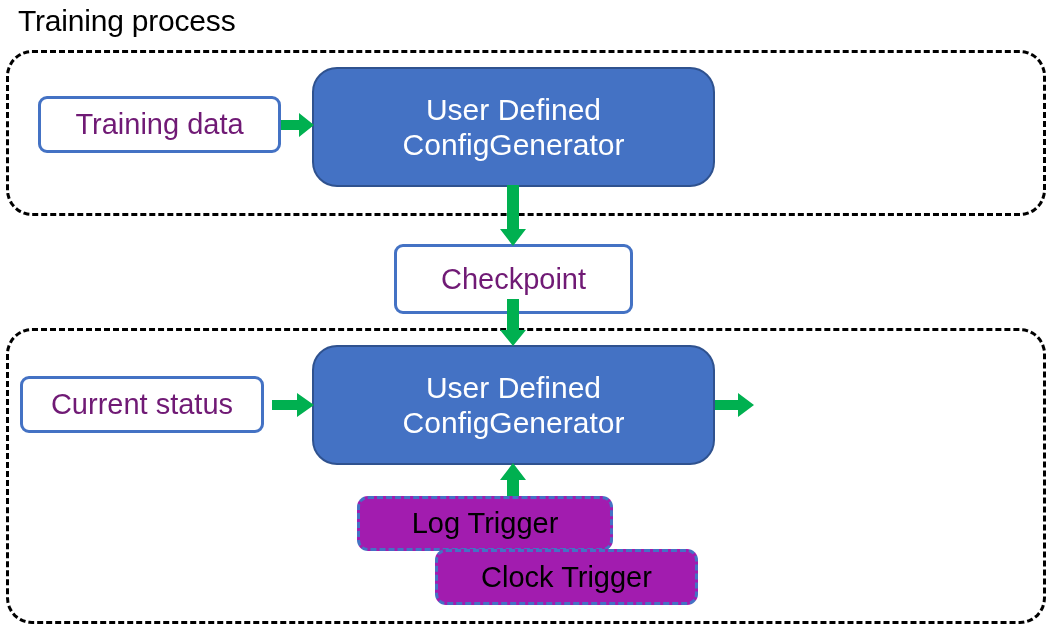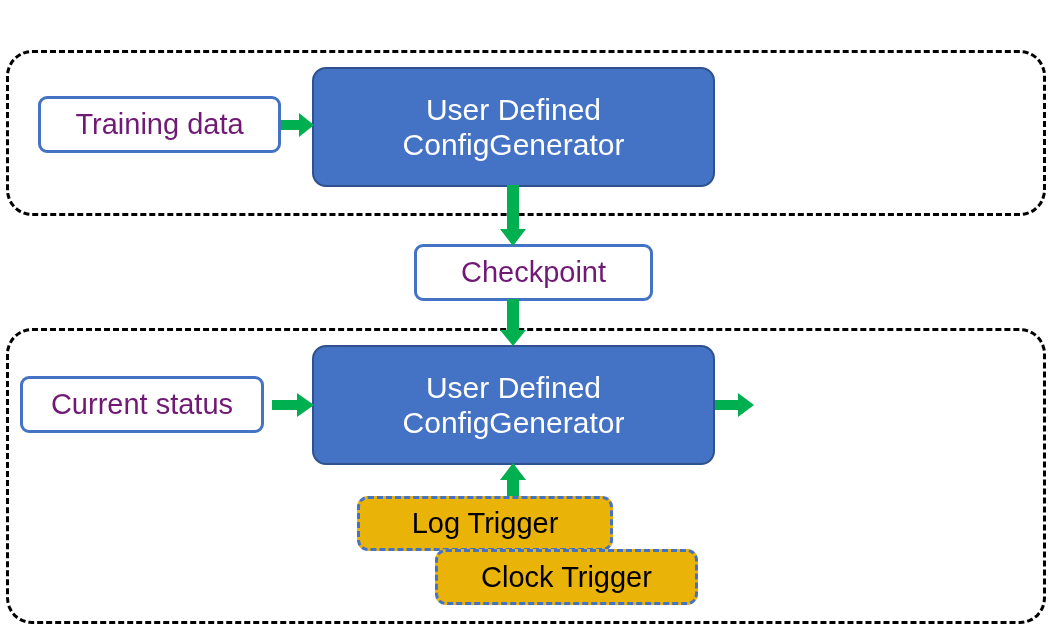--- a/index.html
+++ b/index.html
@@ -52,49 +52,49 @@
     border-radius: 9px;
     display: flex;
     align-items: center;
     justify-content: center;
     color: #701a75;
     font-size: 29px;
     line-height: 1.05;
     white-space: nowrap;
   }
   #box-training-data { left: 38px; top: 96px; width: 243px; height: 57px; }
-  #box-checkpoint    { left: 394px; top: 244px; width: 239px; height: 57px; margin-left: 20px; }
+  #box-checkpoint    { left: 394px; top: 244px; width: 239px; height: 70px; }
   #box-current-status{ left: 20px; top: 376px; width: 244px; height: 57px; }
   #box-output-config { left: 752px; top: 376px; width: 259px; height: 57px; }
 
   
   .node-filled {
     position: absolute;
     box-sizing: border-box;
     background: #4472c4;
     border: 2px solid #2f528f;
-    border-radius: 14px;
+    border-radius: 25px;
     display: flex;
     flex-direction: column;
     align-items: center;
     justify-content: center;
     color: #ffffff;
     font-size: 30px;
     line-height: 1.18;
     white-space: nowrap;
   }
   #box-train-generator { left: 312px; top: 67px;  width: 403px; height: 120px; }
   #box-infer-generator { left: 312px; top: 345px; width: 403px; height: 120px; }
   .node-filled .line { display: block; }
 
   
   .trigger-box {
     position: absolute;
     box-sizing: border-box;
-    background: #eab308;
+    background: #a21caf;
     border: 3px dashed #4472c4;
     border-radius: 11px;
     display: flex;
     align-items: center;
     justify-content: center;
     color: #000000;
     font-size: 29px;
     line-height: 1.05;
     white-space: nowrap;
   }
@@ -111,20 +111,21 @@
   #arrow-checkpoint-to-gen    { left: 496px; top: 299px;  width: 34px; height: 48px; }
   #arrow-status-to-gen        { left: 272px; top: 388px;  width: 43px; height: 34px; }
   #arrow-gen-to-output        { left: 715px; top: 388px;  width: 40px; height: 34px; }
   #arrow-trigger-to-gen       { left: 496px; top: 463px;  width: 34px; height: 38px; }
 </style>
 </head>
 <body>
 
 <div id="canvas">
 
+  <div class="section-title" id="title-training">Training process</div>
 
 
   <div class="process-container" id="container-training"></div>
 
   <div class="process-container" id="container-inference"></div>
 
   <div class="node-box" id="box-training-data">Training data</div>
 
   <div class="node-filled" id="box-train-generator">
     <span class="line">User Defined</span>

